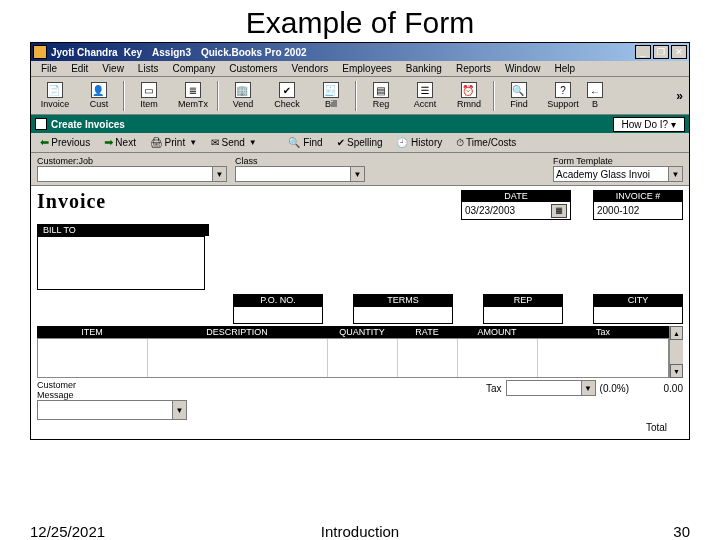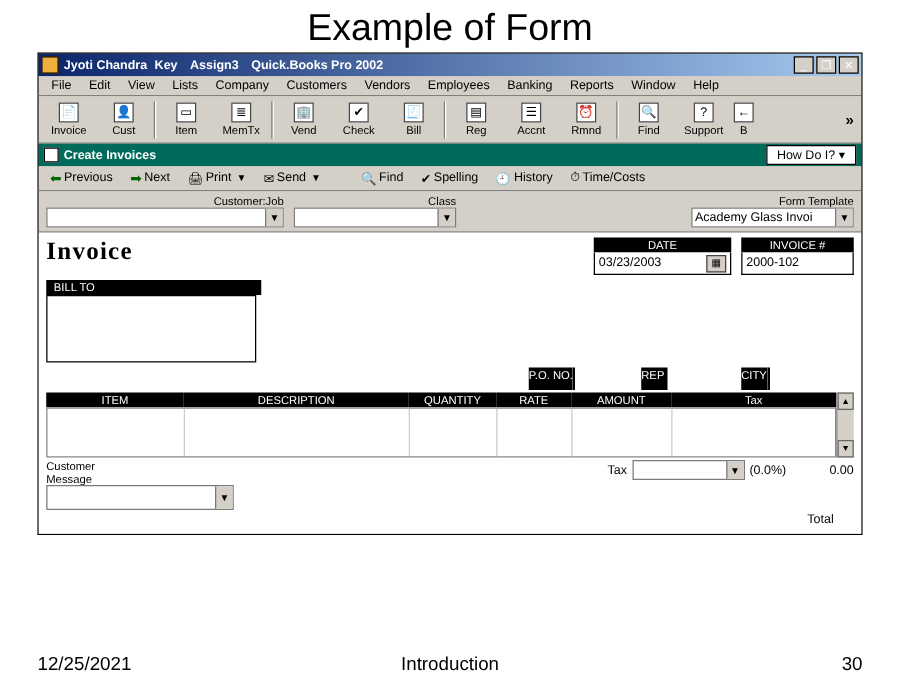--- a/index.html
+++ b/index.html
@@ -75,35 +75,35 @@
   }
   .nav-btn {
     display:flex; align-items:center; gap:2px; padding:1px 4px; border:1px solid transparent;
   }
   .nav-btn .ar { font-size:11px; color:#060; }
   .nav-btn .dd { font-size:8px; margin-left:2px;}
   .form-meta {
     display:flex; padding:3px 6px; gap:8px; background:#d4d0c8;
   }
   .meta-field { display:flex; flex-direction:column; }
-  .meta-field label { font-size:9px;text-align:right; }
+  .meta-field label { font-size:9px; }
   .combo {
     background:#fff; border:1px solid #7b7b7b; height:16px; display:flex; align-items:center;
     padding:0 2px; font-size:10px; position:relative;
   }
   .combo .dd-btn {
     position:absolute; right:0; top:0; bottom:0; width:14px; background:#d4d0c8;
     border-left:1px solid #7b7b7b; display:flex; align-items:center; justify-content:center; font-size:8px;
   }
   .invoice-area {
     background:#fff; padding:4px 6px 2px; border-top:1px solid #808080;
   }
   .inv-header { display:flex; align-items:flex-start; }
   .inv-title { font-family:"Times New Roman",serif; font-weight:bold; font-size:20px; letter-spacing:1px; color:#000;}
-  .hdr-right { margin-left:auto; display:flex; gap:8px; }
+  .hdr-right { margin-left:auto; display:flex; gap:22px; }
   .hdr-box { display:flex; flex-direction:column; }
   .hdr-label {
     background:#000; color:#fff; font-size:9px; text-align:center; padding:1px 6px;
   }
   .hdr-input {
     border:1px solid #000; border-top:none; height:18px; display:flex; align-items:center;
     font-size:10px; padding:0 3px; background:#fff; position:relative;
   }
   .cal-btn {
     width:16px; height:14px; background:#d4d0c8; border:1px solid #444; margin-left:auto;
@@ -112,21 +112,21 @@
   .billto-row { margin-top:4px; }
   .billto-label {
     background:#000; color:#fff; font-size:9px; padding:1px 6px; display:inline-block; width:172px;
   }
   .billto-box {
     border:1px solid #000; width:168px; height:54px; background:#fff;
   }
   .mid-grid {
     display:flex; margin-top:4px; justify-content:flex-end; gap:0;
   }
-  .mid-col { display:flex; flex-direction:row; }
+  .mid-col { display:flex; flex-direction:column;margin-left:30px; }
   .mid-label { background:#000; color:#fff; font-size:9px; text-align:center; padding:1px 0;}
   .mid-cell { border:1px solid #000; height:18px; background:#fff;}
   .item-grid {
     display:flex; margin-top:2px;
   }
   .item-label { background:#000; color:#fff; font-size:9px; text-align:center; padding:1px 0;}
   .item-body {
     border:1px solid #888; height:40px; background:#fff; display:flex;
   }
   .item-body .c { border-right:1px solid #ccc; }
@@ -333,20 +333,24 @@
     <div class="billto-row">
       <div class="billto-label">BILL TO</div>
       <div class="billto-box"></div>
     </div>
 
     <div class="mid-grid">
       <div class="mid-col" style="width:90px">
           <div class="mid-label">P.O. NO.</div>
           <div class="mid-cell"></div>
         </div>
+      <div class="mid-col" style="width:100px">
+          <div class="mid-label">TERMS</div>
+          <div class="mid-cell"></div>
+        </div>
       <div class="mid-col" style="width:80px">
           <div class="mid-label">REP</div>
           <div class="mid-cell"></div>
         </div>
       <div class="mid-col" style="width:90px">
           <div class="mid-label">CITY</div>
           <div class="mid-cell"></div>
         </div>
     </div>
 

